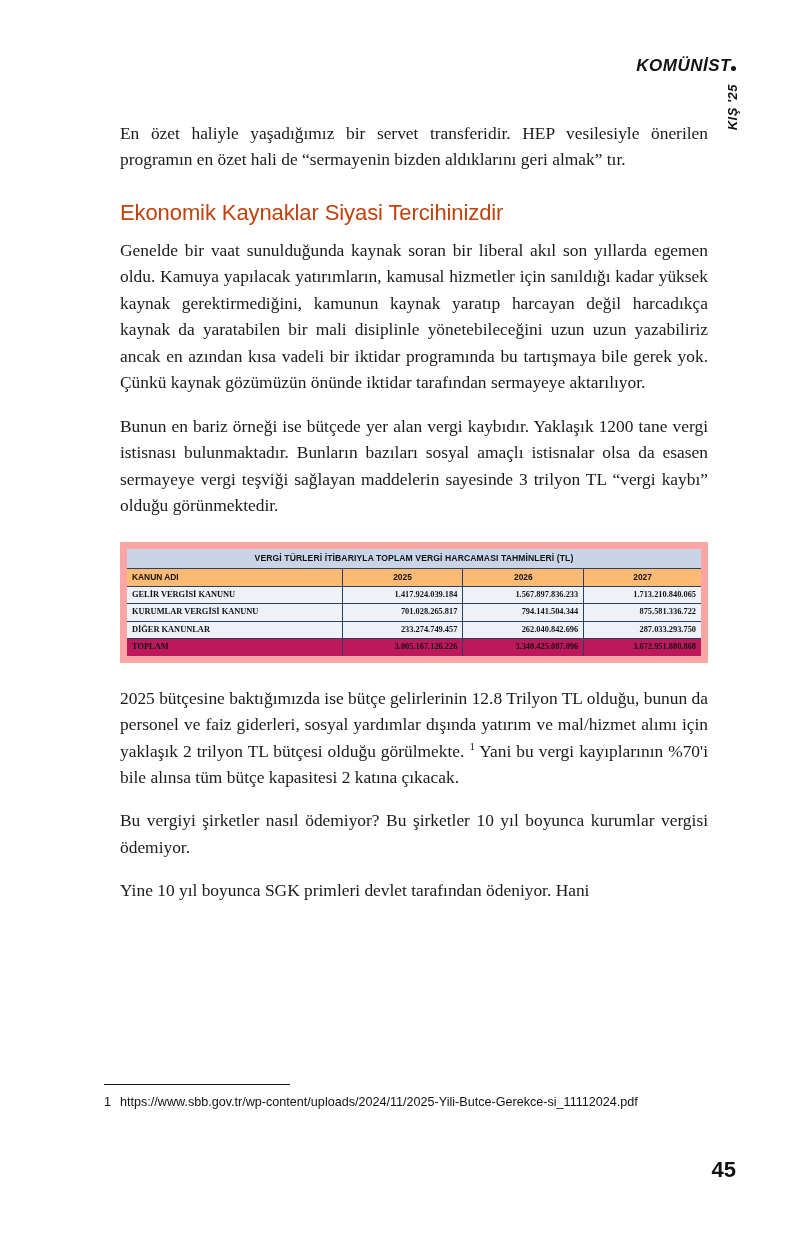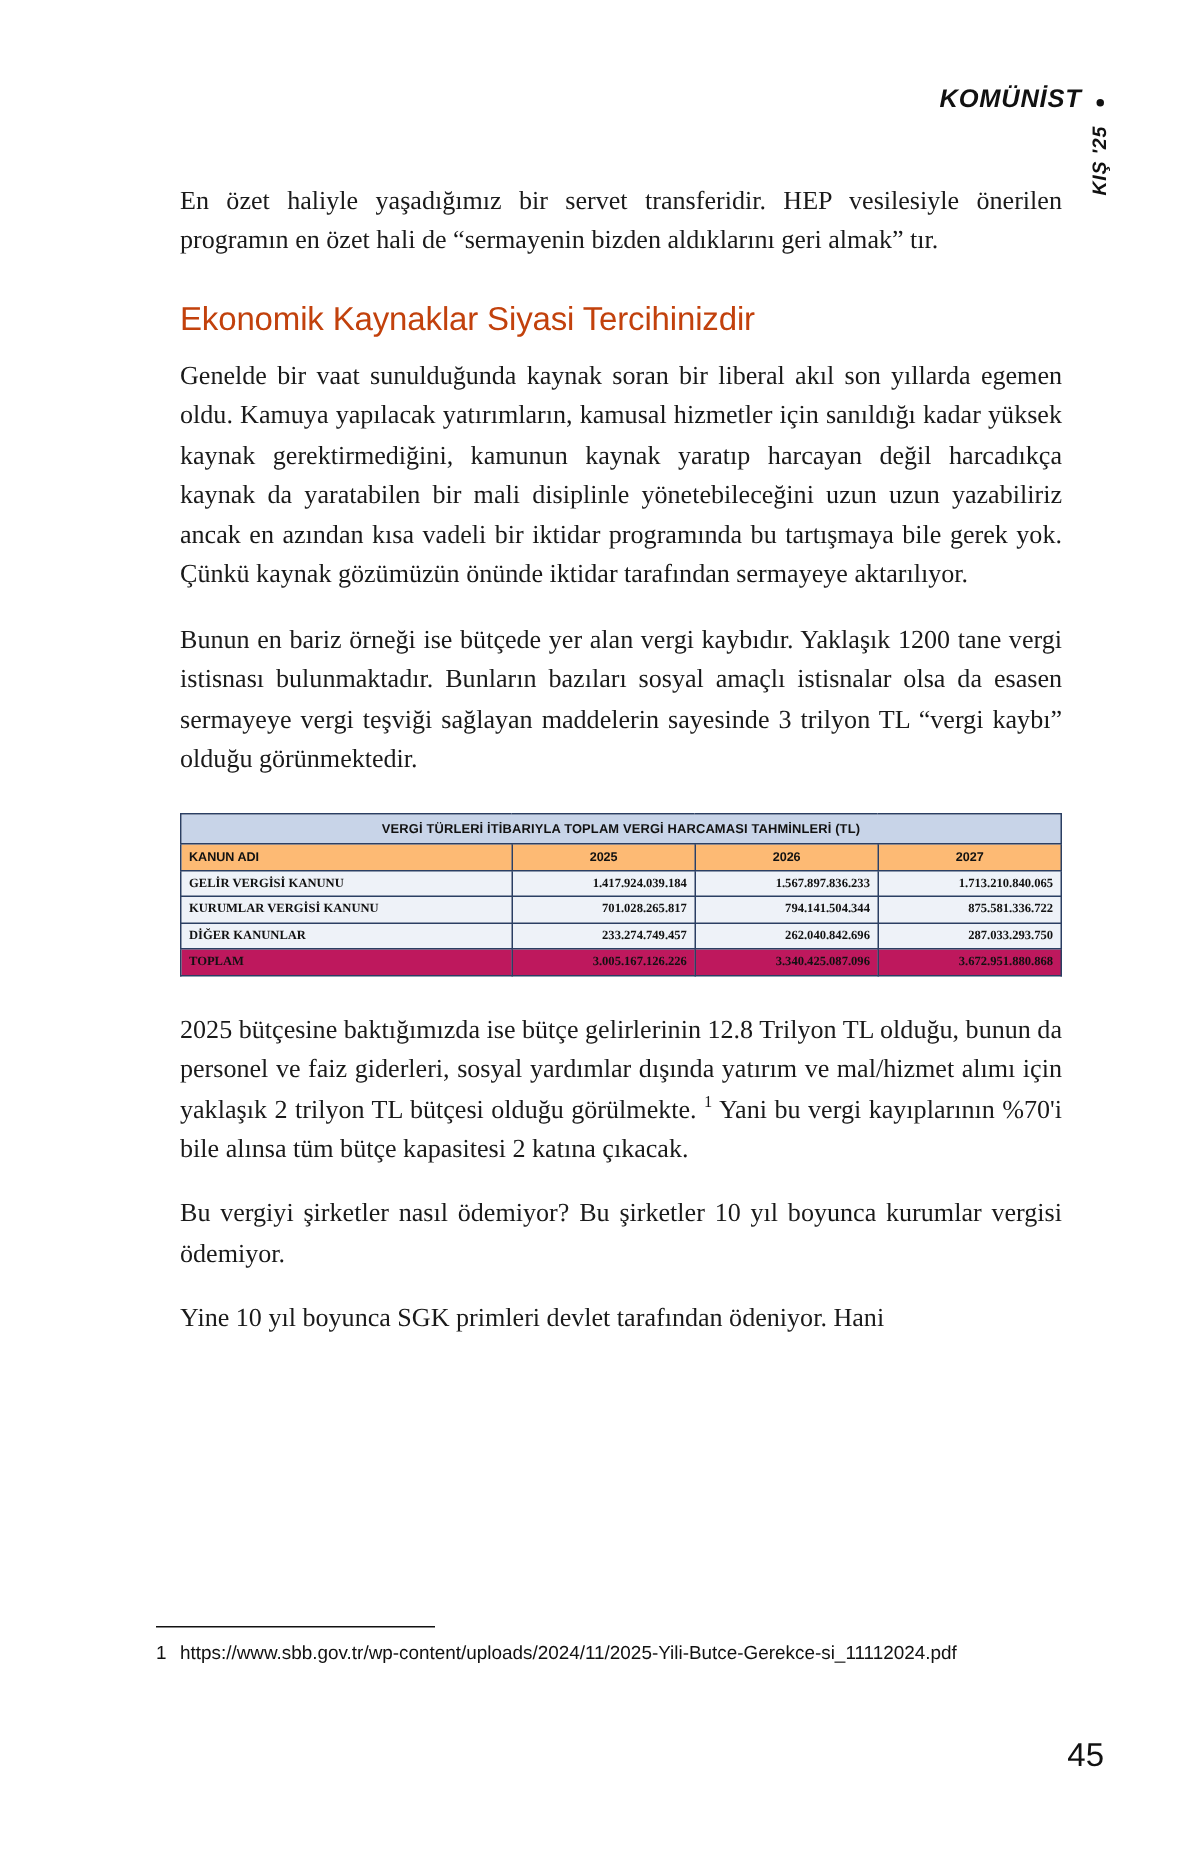--- a/index.html
+++ b/index.html
@@ -21,21 +21,20 @@
     inset: 0;
   }
 
   
   .running-head {
     position: absolute;
     top: 55px;
     right: 62px;
     display: flex;
     align-items: center;
-    gap: 10px;
   }
   .rh-title {
     font-family: "Liberation Sans", sans-serif;
     font-weight: bold;
     font-style: italic;
     font-size: 17px;
     letter-spacing: 0.5px;
     color: #111;
     line-height: 1;
     padding-top: 2px;
@@ -94,21 +93,21 @@
     margin: 24px 0 22px 0;
     display: flex;
     justify-content: center;
   }
   table.vergi {
     border-collapse: collapse;
     font-family: "Liberation Sans", sans-serif;
     font-size: 8.4px;
     color: #111;
     width: 649px;
-    border: 1px solid #fca5a5;
+    border: 7px solid #fca5a5;
   }
   table.vergi td, table.vergi th {
     border: 1px solid #2b3f63;
     padding: 3px 5px;
     line-height: 1.25;
   }
   table.vergi thead tr.title th {
     background: #c8d4e8;
     text-align: center;
     font-weight: bold;
@@ -167,21 +166,21 @@
     vertical-align: super;
     line-height: 0;
   }
 
   
   .folio {
     position: absolute;
     right: 62px;
     bottom: 58px;
     font-family: "Liberation Sans", sans-serif;
-    font-weight: normal;
+    font-weight: bold;
     font-size: 22px;
     color: #111;
   }
 </style>
 </head>
 <body>
 
 <div class="page">
 
   <div class="running-head">

